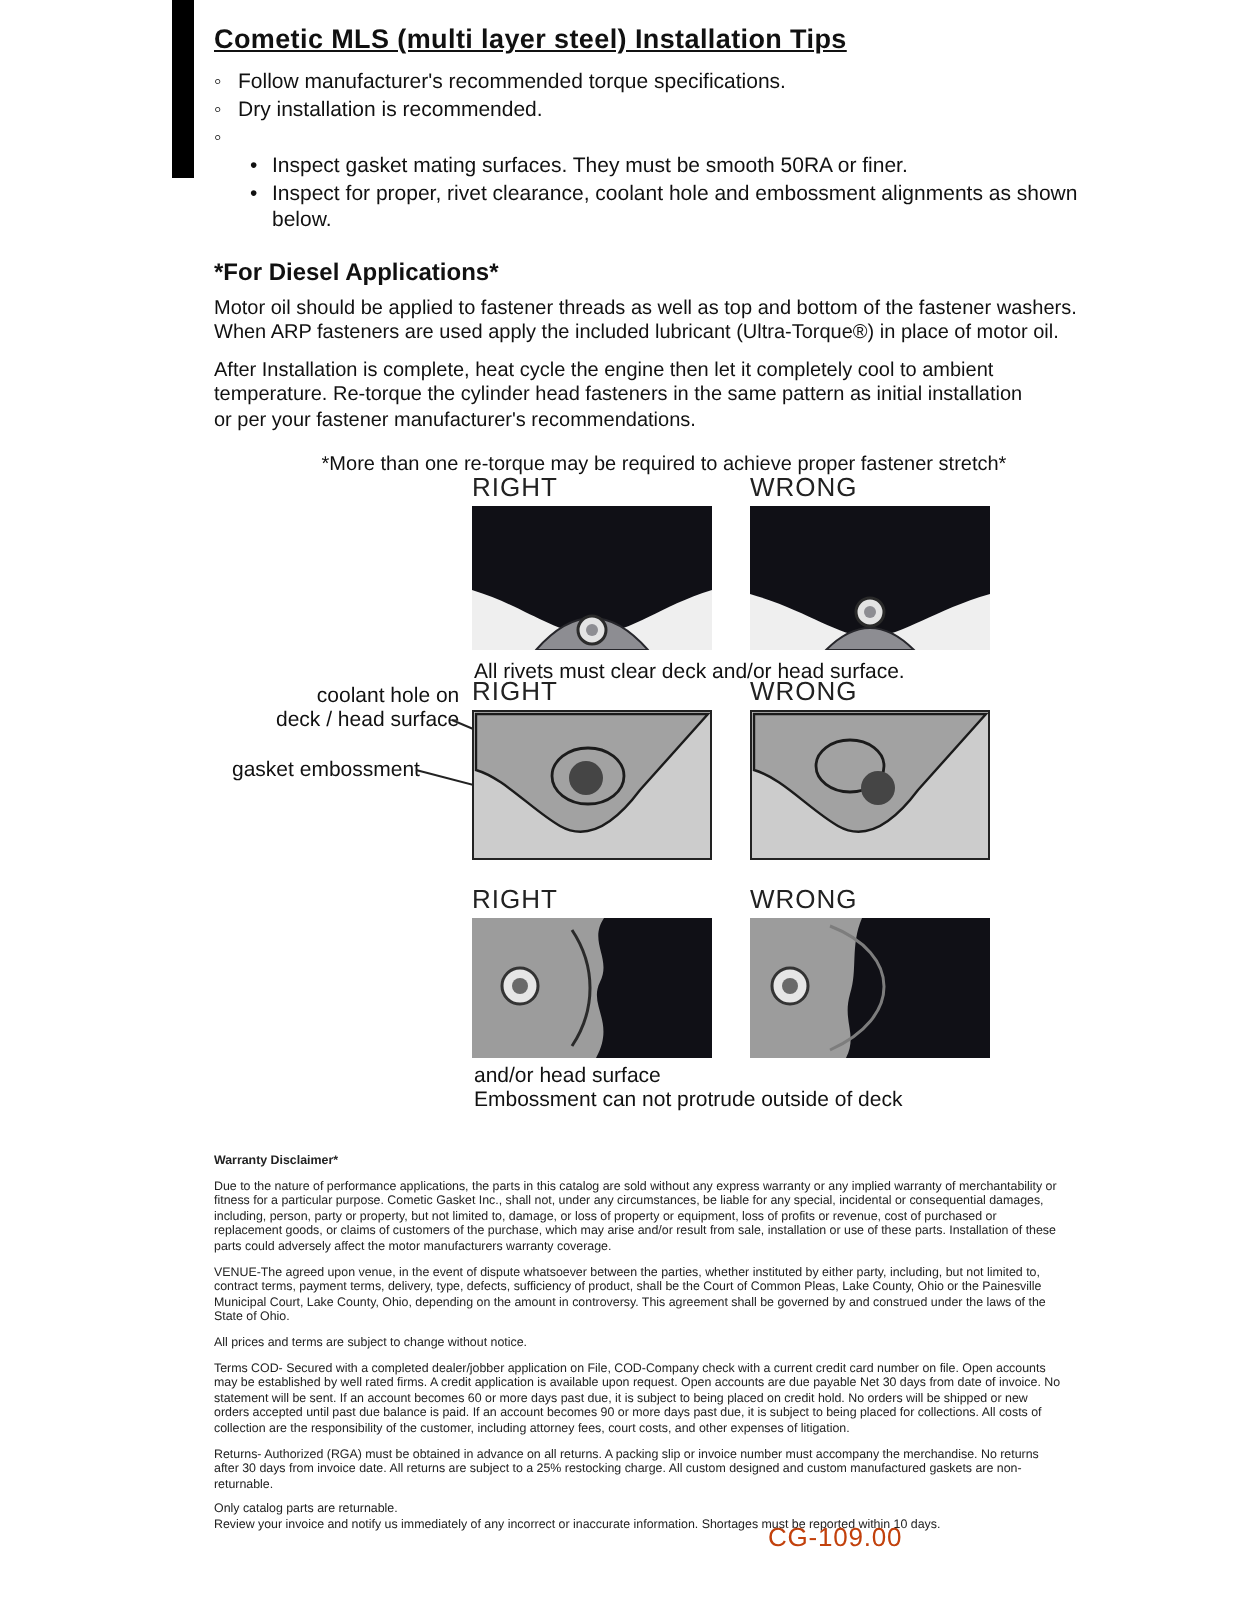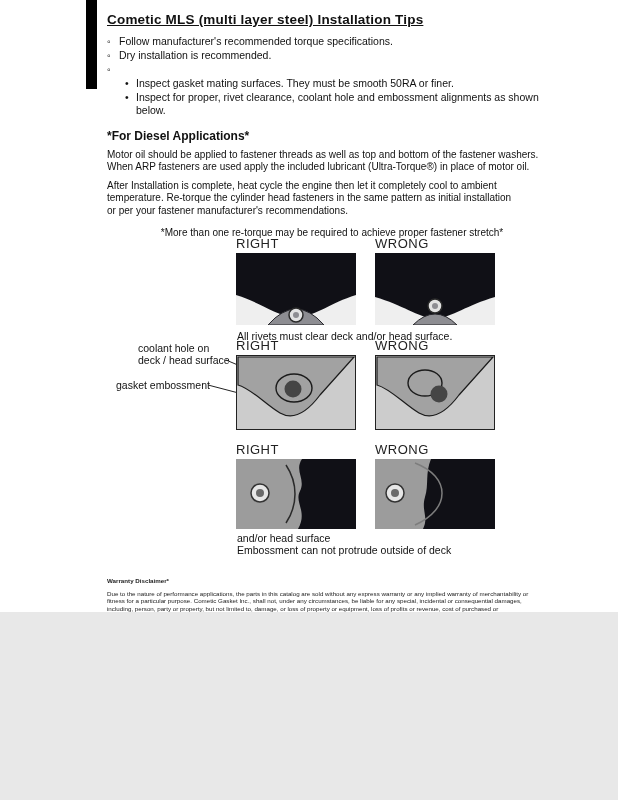--- a/index.html
+++ b/index.html
@@ -1,17 +1,17 @@
 <!DOCTYPE html>
 <html><head>
 <meta charset="utf-8">
 <style>
   html,body { margin:0; padding:0; background:#e8e8e8; }
   .page {
-    position:relative; width:618px; height:612px; margin:0 auto;
+    position:relative; width:618px; height:800px; margin:0 auto;
     background:#ffffff; overflow:hidden;
     font-family:"Liberation Sans", sans-serif; color:#111;
   }
   .side-tab { position:absolute; left:86px; top:0; width:11px; height:89px; background:#000; }
 
   .content { position:absolute; left:107px; top:12px; width:450px; }
   .doc-title {
     font-size:13.5px; font-weight:bold; text-decoration:underline;
     margin:0 0 8px 0; letter-spacing:0.2px;
   }
@@ -102,21 +102,21 @@
         <path d="M38,72 Q60,50 82,72 Z" fill="#8d8d92" stroke="#26262b" stroke-width="1"></path>
         <circle cx="60" cy="53" r="7" fill="#e3e3e3" stroke="#2a2a2a" stroke-width="1.5"></circle>
         <circle cx="60" cy="53" r="3" fill="#8d8d92"></circle>
       </svg>
     </div>
     <div class="fig-caption" style="left:237px; top:94px;text-align:right;">All rivets must clear deck and/or head surface.</div>
 
     <div class="fig-label" style="left:236px; top:102px;">RIGHT</div>
     <div class="fig-label" style="left:375px; top:102px;">WRONG</div>
 
-    <div class="callout" style="left:138px; top:106px; text-align:left;">
+    <div class="callout" style="left:138px; top:106px; text-align:right;">
       <div>coolant hole on</div>
       <div>deck / head surface</div>
     </div>
     <div class="callout" style="left:116px; top:143px;">gasket embossment</div>
 
     <svg class="callout-lines" width="250" height="110">
       <line x1="116" y1="24" x2="182" y2="52" stroke="#222" stroke-width="1"></line>
       <line x1="98" y1="49" x2="163" y2="66" stroke="#222" stroke-width="1"></line>
     </svg>
 

